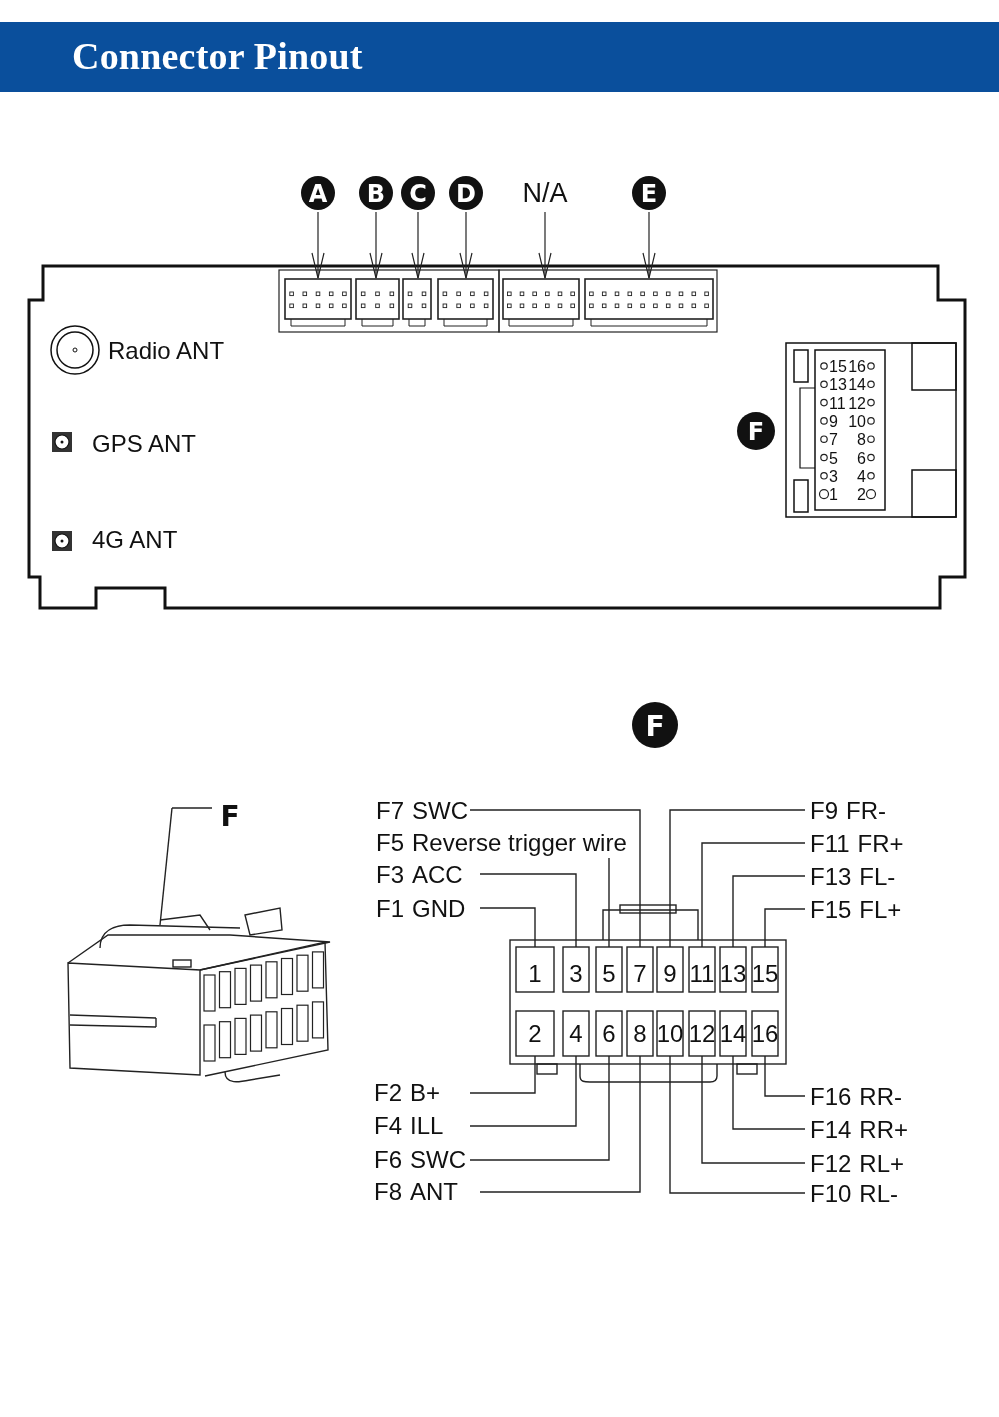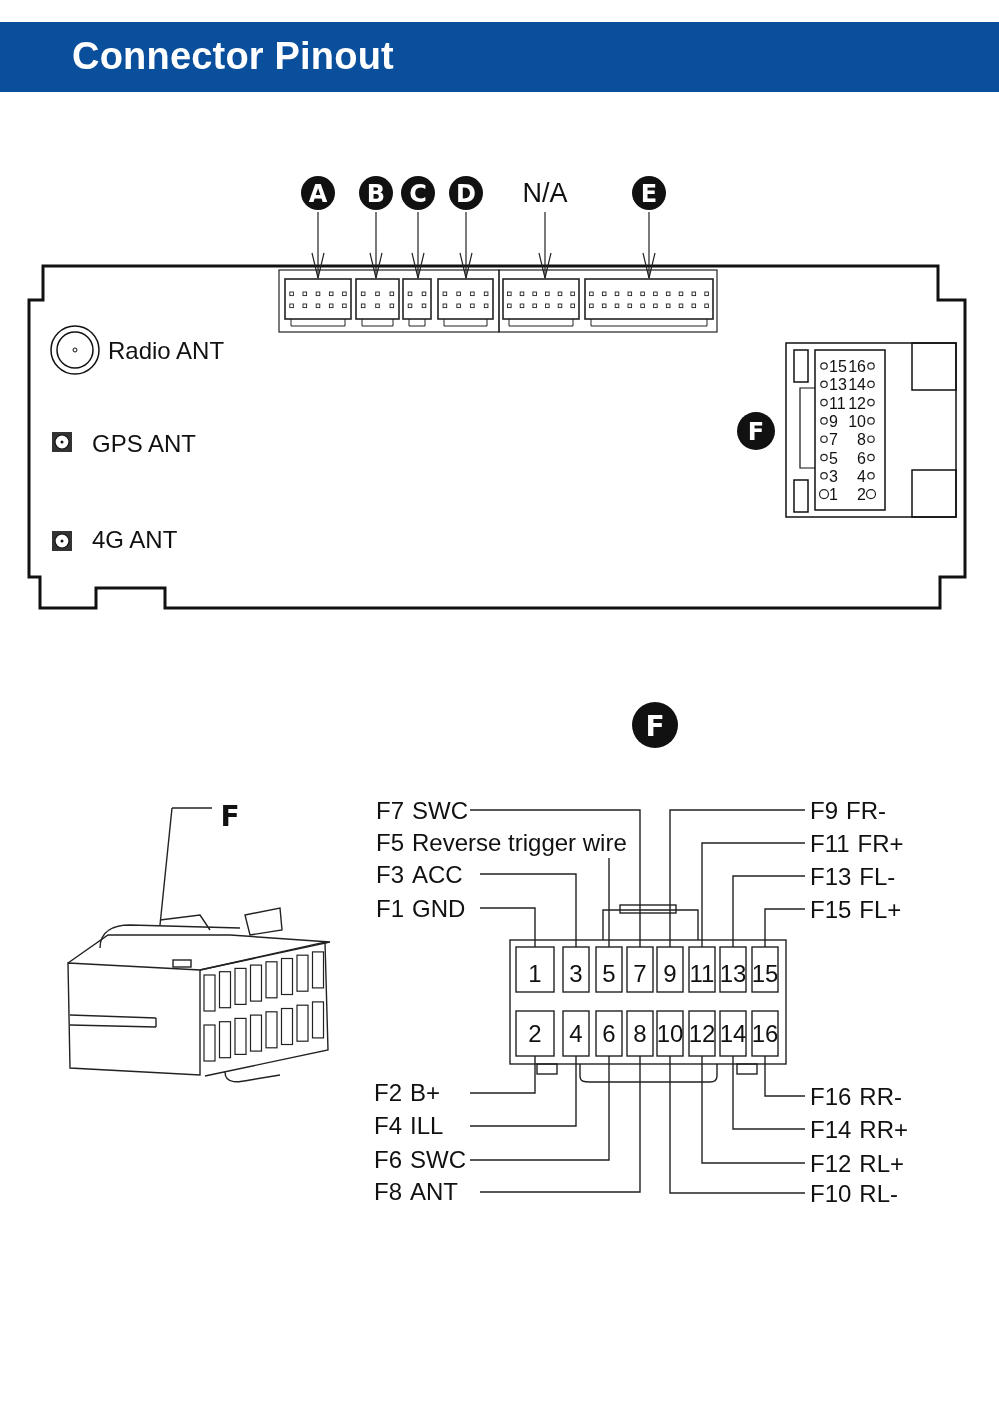--- a/index.html
+++ b/index.html
@@ -1,18 +1,18 @@
 <!DOCTYPE html>
 <html><head>
 <meta charset="utf-8">
 <style>
   html, body { margin: 0; padding: 0; background: #ffffff; }
   body { width: 999px; height: 1417px; position: relative; overflow: hidden; font-family: "DejaVu Sans", sans-serif; }
   .banner { position: absolute; left: 0; top: 22px; width: 999px; height: 70px; background: #0a4f9c; }
-  .banner-title { position: absolute; left: 72px; top: 12px; color: #ffffff; font-family: Liberation Sans, sans-serif; font-weight: bold; font-size: 38px; letter-spacing: 0.2px; line-height: 44px; }
+  .banner-title { position: absolute; left: 72px; top: 12px; color: #ffffff; font-family: Liberation Serif, serif; font-weight: bold; font-size: 38px; letter-spacing: 0.2px; line-height: 44px; }
   svg { position: absolute; left: 0; top: 0; }
   .lbl { font-family: "Liberation Sans", sans-serif; fill: #111; }
   .badge-text { font-family: "DejaVu Sans", sans-serif; font-weight: bold; fill: #fff; }
 </style>
 </head>
 <body>
 
 <div class="banner">
   <div class="banner-title">Connector Pinout</div>
 </div>

